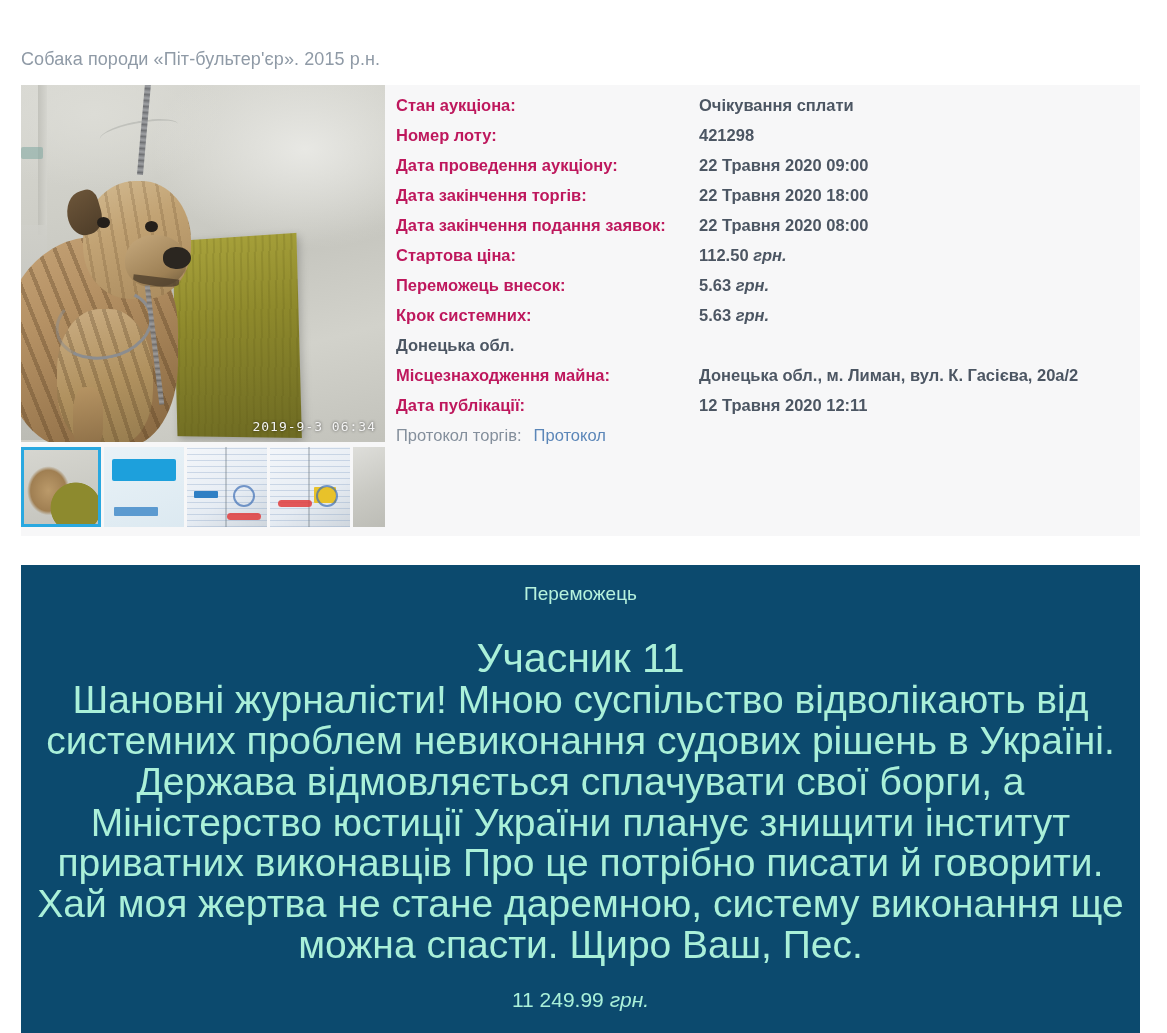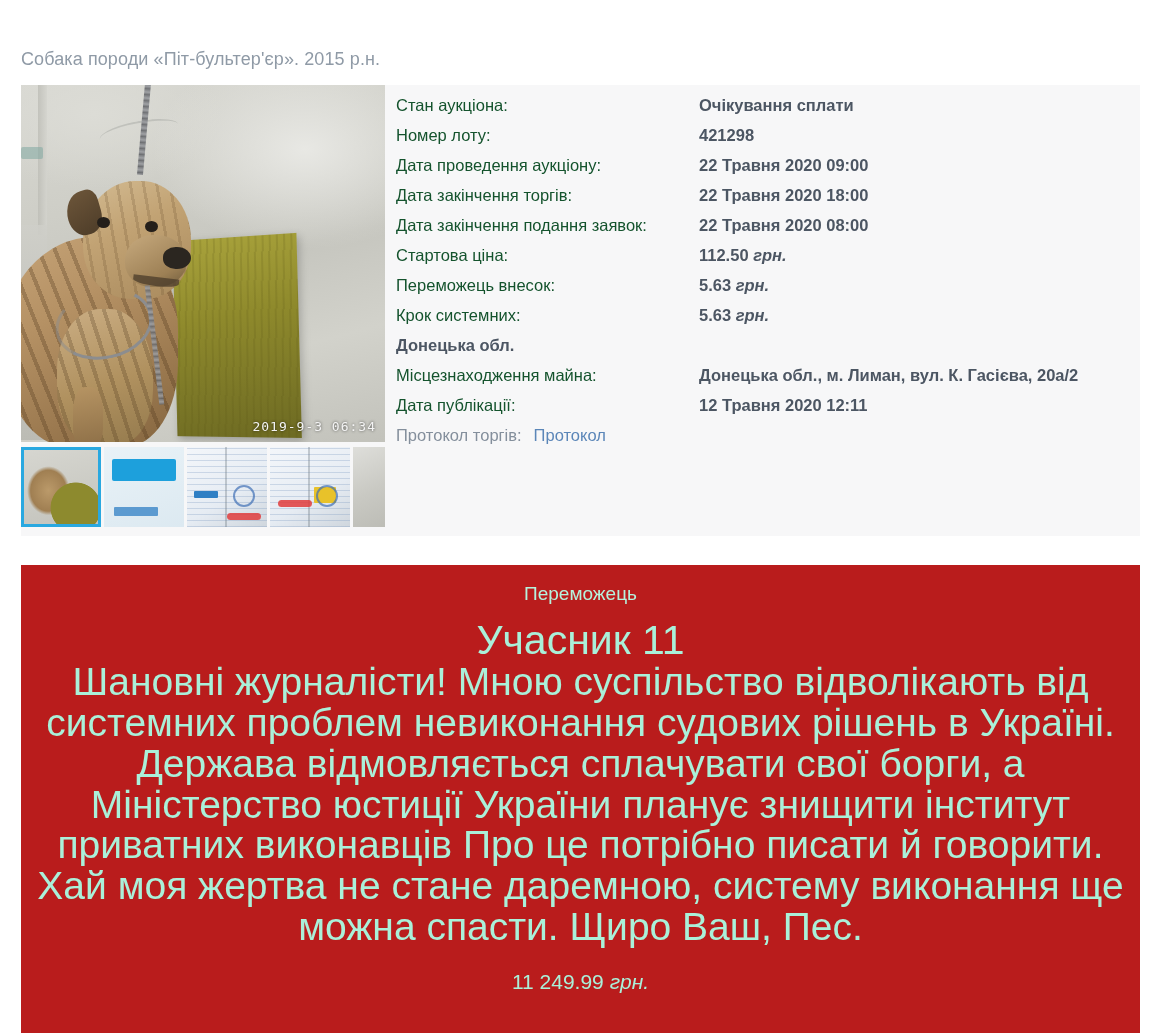--- a/index.html
+++ b/index.html
@@ -323,22 +323,22 @@
   }
   .detail-row {
     display: flex;
     align-items: baseline;
     height: 30px;
     font-size: 16.5px;
     white-space: nowrap;
   }
   .detail-label {
     flex: 0 0 303px;
-    color: #14532d;
-    font-weight: 400;
+    color: #be185d;
+    font-weight: 700;
   }
   .detail-value {
     color: #4c5663;
     font-weight: 700;
   }
   .cur {
     font-style: italic;
     font-weight: 700;
   }
   .protocol-row {
@@ -358,38 +358,38 @@
     cursor: pointer;
   }
 
   
   .winner-banner {
     position: absolute;
     left: 21px;
     top: 565px;
     width: 1119px;
     height: 468px;
-    background: #b91c1c;
+    background: #0c4a6e;
     color: #a8f0d8;
     text-align: center;
     box-sizing: border-box;
     padding-top: 17px;
     overflow: hidden;
   }
   .winner-caption {
     font-size: 19px;
     font-weight: 400;
     line-height: 1.3;
     color: #b6f2dd;
   }
   .winner-name {
     font-size: 41px;
     font-weight: 400;
     line-height: 1.05;
-    margin-top: 12px;
+    margin-top: 30px;
     color: #aaf0d9;
   }
   .winner-message {
     font-size: 39px;
     font-weight: 400;
     line-height: 1.05;
     margin: 0 14px;
     color: #aaf0d9;
   }
   .winner-price {

